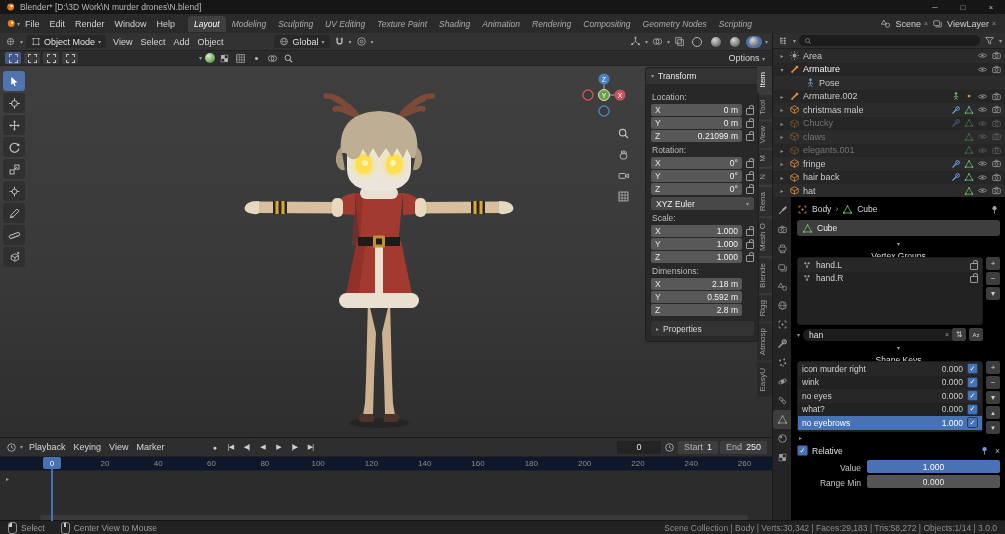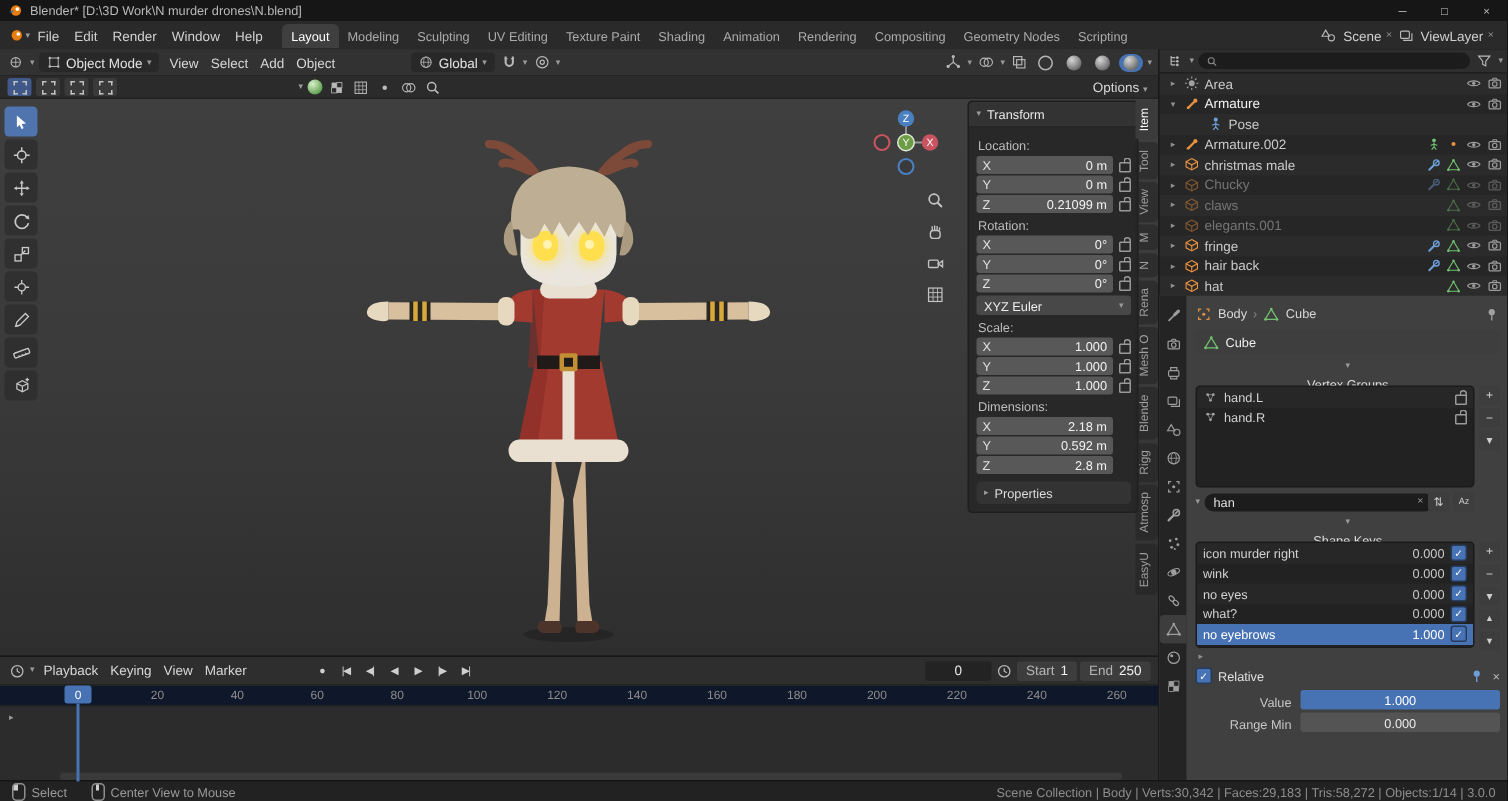--- a/index.html
+++ b/index.html
@@ -16,21 +16,21 @@
   .titlebar{position:absolute;left:0;top:0;right:0;height:14px;background:#161616;display:flex;align-items:center;gap:5px;padding-left:5px;}
   .titlebar .title{color:#b9b9b9;font-size:8.5px;white-space:nowrap;}
   .blogo{width:10px;height:10px;flex:none;}
   .win-controls{margin-left:auto;display:flex;height:14px;}
   .win-btn{width:28px;display:flex;align-items:center;justify-content:center;color:#c5c5c5;font-size:7.5px;}
 
   
   .topbar{position:absolute;top:14px;left:0;right:0;height:19px;background:#2a2a2a;display:flex;align-items:center;padding:0 4px;border-bottom:1px solid #191919;}
   .menu{padding:0 5px;color:#d2d2d2;white-space:nowrap;}
   .wtabs{display:flex;margin-left:8px;align-items:center;height:19px;}
-  .wtab{padding:3px 6px;color:#ababab;border-radius:4px 4px 0 0;white-space:nowrap;font-size:8.5px;}
+  .wtab{padding:3px 6px;color:#ababab;border-radius:4px 4px 0 0;white-space:nowrap;font-size:8.5px;font-style:italic;}
   .wtab.active{background:#3f3f3f;color:#fff;}
   .tb-right{margin-left:auto;display:flex;align-items:center;gap:3px;padding-right:5px;color:#cfcfcf;justify-content:space-between;}
   .chip{display:flex;align-items:center;gap:3px;white-space:nowrap;}
   .chip .x{color:#8f8f8f;font-size:7px;}
 
   
   .viewport{position:absolute;left:0;top:33px;width:772px;height:404px;background:linear-gradient(180deg,#404040 0%,#3a3a3a 55%,#2e2e2e 100%);overflow:hidden;}
   .vp-h1{height:17px;background:#323232;border-bottom:1px solid #232323;display:flex;align-items:center;gap:3px;padding:0 4px;position:relative;z-index:7;}
   .vp-h2{height:14px;background:#2b2b2b;border-bottom:1px solid #232323;display:flex;align-items:center;gap:3px;padding:0 5px;position:relative;z-index:7;}
   .dd{background:#282828;border-radius:3px;height:13px;display:flex;align-items:center;gap:3px;padding:0 5px;color:#e2e2e2;white-space:nowrap;}
@@ -85,21 +85,21 @@
   .ol-row:nth-child(even){background:rgba(255,255,255,.025);}
   .ol-row.child{padding-left:32px;}
   .ol-row.dimmed{color:#757575;}
   .ol-row.dimmed svg{opacity:.45;}
   .disc{width:8px;color:#8f8f8f;font-size:6px;text-align:center;flex:none;}
   .oic{width:11px;height:11px;flex:none;}
   .badge{width:10px;height:10px;flex:none;}
   .vis{width:11px;height:11px;color:#9d9d9d;flex:none;}
 
   
-  .props{position:absolute;left:772px;top:197px;width:233px;height:323px;background:#404040;border-left:1px solid #191919;display:flex;overflow:hidden;}
+  .props{position:absolute;left:772px;top:197px;width:233px;height:323px;background:#000000;border-left:1px solid #191919;display:flex;overflow:hidden;}
   .ptabs{width:18px;background:#242424;display:flex;flex-direction:column;align-items:center;padding-top:4px;flex:none;}
   .ptab{width:18px;height:19px;display:flex;align-items:center;justify-content:center;color:#9e9e9e;}
   .ptab svg{width:11px;height:11px;}
   .ptab.active{background:#3d3d3d;border-radius:3px 0 0 3px;}
   .pcontent{flex:1;padding:3px 6px 0 6px;overflow:hidden;font-size:8.5px;}
   .bc-row{height:18px;display:flex;align-items:center;gap:4px;color:#d8d8d8;}
   .bc-sep{color:#8a8a8a;}
   .name-field{height:16px;background:#3e3e3e;border-radius:3px;display:flex;align-items:center;gap:4px;padding:0 5px;color:#efefef;margin:2px 0 5px;}
   .ph{height:16px;display:flex;align-items:center;gap:4px;color:#dedede;flex-direction:column;}
   .listwrap{display:flex;gap:3px;}

